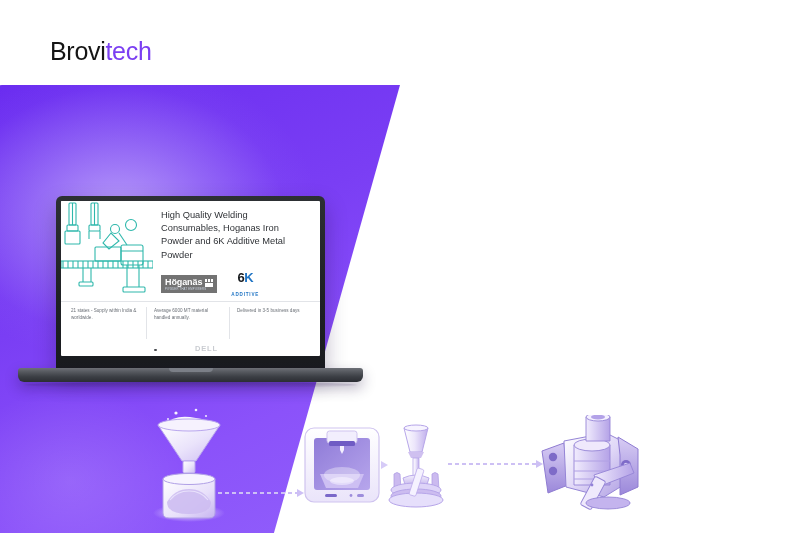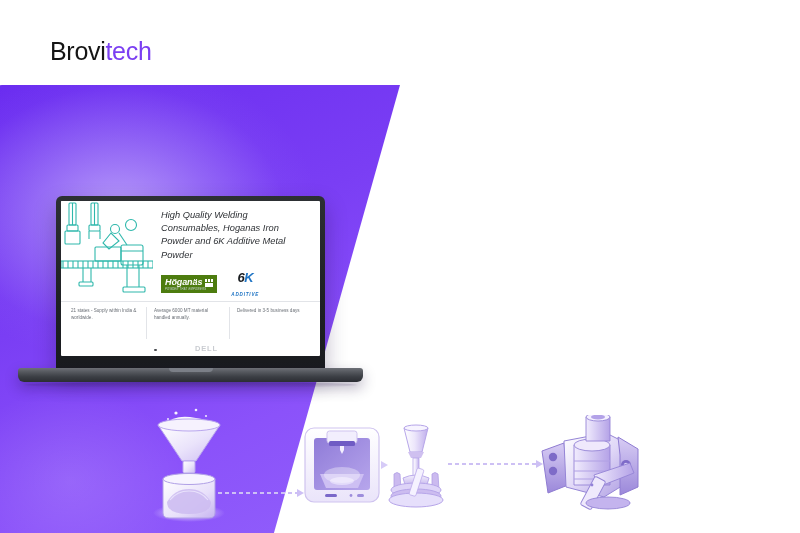--- a/index.html
+++ b/index.html
@@ -174,36 +174,35 @@
     position: relative;
     width: 92px;
     flex: 0 0 92px;
     background: #ffffff;
     overflow: hidden;
   }
   .sc-body {
     flex: 1 1 auto;
     padding: 8px 24px 4px 8px;
     min-width: 0;
-    font-style: italic;
   }
   .sc-head {
     font-size: 9.3px;
     line-height: 1.42;
     color: #2f3236;
     font-weight: 400;
     margin: 0 0 9px 0;
   }
   .sc-logos {
     display: flex;
     align-items: center;
     gap: 14px;
   }
   .hog {
-    background: #4d7c0f;
+    background: #737373;
     color: #ffffff;
     padding: 3px 4px 2px 4px;
     display: flex;
     flex-direction: column;
     align-items: flex-start;
     line-height: 1;
   }
   .hog-row { display: flex; align-items: center; gap: 3px; }
   .hog-name { font-size: 9px; font-weight: 700; letter-spacing: -0.1px; }
   .hog-glyph {

